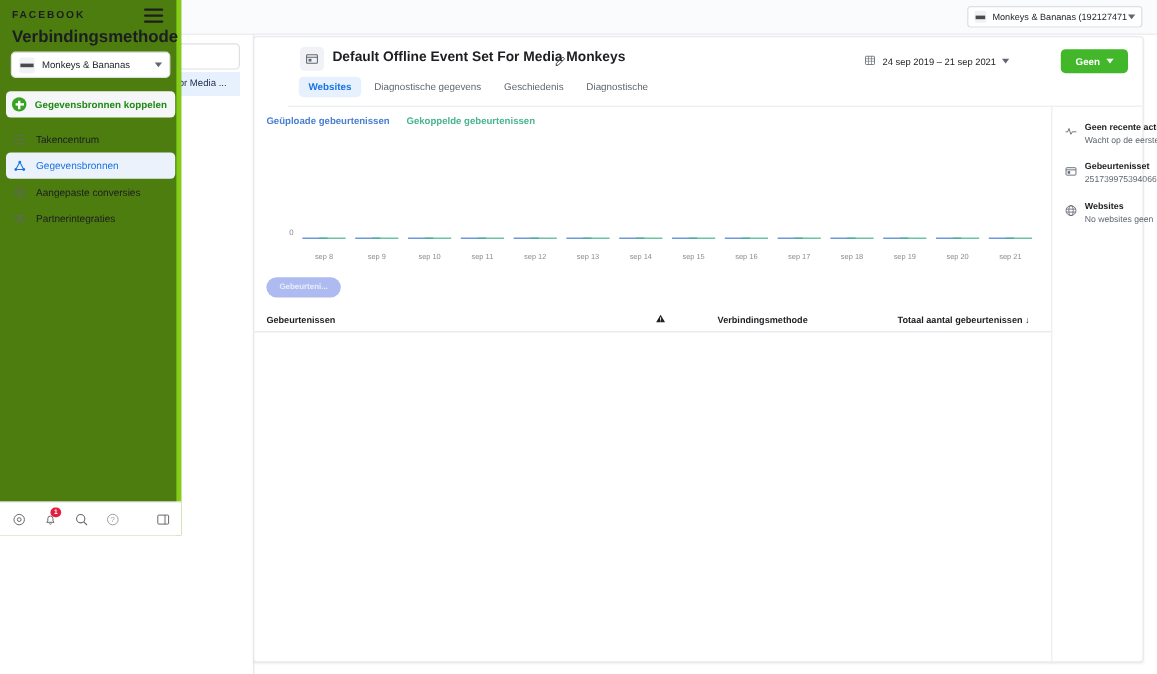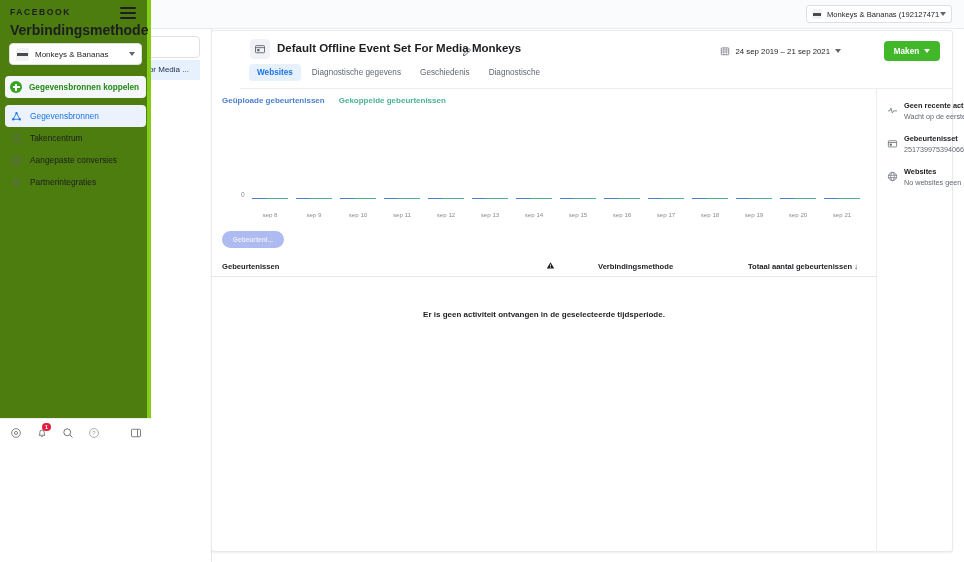--- a/index.html
+++ b/index.html
@@ -251,48 +251,48 @@
       <div class="biz-name">Monkeys &amp; Bananas</div>
       <div class="caret"></div>
     </div>
 
     <div class="connect-row">
       <div class="plus-circle"></div>
       <div class="connect-label">Gegevensbronnen koppelen</div>
     </div>
 
     <div class="nav">
-      <div class="nav-item active">
-        <span class="nav-ico">
-          <svg width="11" height="11" viewBox="0 0 16 16">
-              <g fill="none" stroke="#1b74e4" stroke-width="1.3">
-                <path d="M8 3 L3.2 12 L12.8 12 Z"></path>
-              </g>
-              <circle cx="8" cy="3" r="1.7" fill="#1b74e4"></circle>
-              <circle cx="3.2" cy="12" r="1.7" fill="#1b74e4"></circle>
-              <circle cx="12.8" cy="12" r="1.7" fill="#1b74e4"></circle>
-            </svg>
-        </span>
-        <span class="nav-label">Gegevensbronnen</span>
-      </div>
       <div class="nav-item">
         <span class="nav-ico">
           <svg width="11" height="11" viewBox="0 0 16 16">
               <g fill="#65676b">
                 <circle cx="2" cy="3" r="1"></circle>
                 <circle cx="2" cy="8" r="1"></circle>
                 <circle cx="2" cy="13" r="1"></circle>
                 <rect x="5" y="2.4" width="9" height="1.2"></rect>
                 <rect x="5" y="7.4" width="9" height="1.2"></rect>
                 <rect x="5" y="12.4" width="9" height="1.2"></rect>
               </g>
             </svg>
         </span>
         <span class="nav-label">Takencentrum</span>
       </div>
+      <div class="nav-item active">
+        <span class="nav-ico">
+          <svg width="11" height="11" viewBox="0 0 16 16">
+              <g fill="none" stroke="#1b74e4" stroke-width="1.3">
+                <path d="M8 3 L3.2 12 L12.8 12 Z"></path>
+              </g>
+              <circle cx="8" cy="3" r="1.7" fill="#1b74e4"></circle>
+              <circle cx="3.2" cy="12" r="1.7" fill="#1b74e4"></circle>
+              <circle cx="12.8" cy="12" r="1.7" fill="#1b74e4"></circle>
+            </svg>
+        </span>
+        <span class="nav-label">Gegevensbronnen</span>
+      </div>
       <div class="nav-item">
         <span class="nav-ico">
           <svg width="11" height="11" viewBox="0 0 16 16">
               <circle cx="8" cy="8" r="6.2" fill="none" stroke="#65676b" stroke-width="1.1"></circle>
               <path d="M8 4.6 L9.1 7 L11.6 7 L9.6 8.6 L10.4 11 L8 9.6 L5.6 11 L6.4 8.6 L4.4 7 L6.9 7 Z" fill="none" stroke="#65676b" stroke-width="0.9"></path>
             </svg>
         </span>
         <span class="nav-label">Aangepaste conversies</span>
       </div>
       <div class="nav-item">
@@ -373,21 +373,21 @@
           <svg width="10" height="10" viewBox="0 0 16 16">
               <rect x="2" y="3" width="12" height="11" rx="1" fill="none" stroke="#606770" stroke-width="1.1"></rect>
               <path d="M2 6.3 H14 M6 3 V14 M10 3 V14 M2 9.6 H14" stroke="#606770" stroke-width="0.8"></path>
             </svg>
         </span>
         <span class="date-text">24 sep 2019 – 21 sep 2021</span>
         <span class="caret"></span>
       </div>
 
       <div class="make-btn">
-        <span>Maken</span>
+        <span>Geen</span>
         <span class="caret"></span>
       </div>
       <div class="head-divider"></div>
     </div>
 
     <div class="card-body">
       <div class="col-left">
 
         <div class="legend">
           <span class="legend-item blue">Geüploade gebeurtenissen</span>
@@ -456,21 +456,20 @@
                 <svg width="9" height="9" viewBox="0 0 16 16">
                     <path d="M8 2.2 L14.6 13.4 H1.4 Z" fill="#1c1e21"></path>
                     <rect x="7.3" y="6" width="1.4" height="4" fill="#fff"></rect>
                     <rect x="7.3" y="10.7" width="1.4" height="1.4" fill="#fff"></rect>
                   </svg>
               </span>
             </div>
             <div class="th th-method">Verbindingsmethode</div>
             <div class="th th-total">Totaal aantal gebeurtenissen ↓</div>
           </div>
-          <div class="empty-msg">Er is geen activiteit ontvangen in de geselecteerde tijdsperiode.</div>
         </div>
       </div>
 
       <div class="col-right">
         <div class="rp-block">
           <span class="rp-ico">
             <svg width="11" height="11" viewBox="0 0 16 16">
                 <path d="M1.5 8.5 H4 L5.6 4.5 L7.8 11.5 L9.6 8.5 H14.5" fill="none" stroke="#606770" stroke-width="1.1" stroke-linejoin="round"></path>
               </svg>
           </span>

